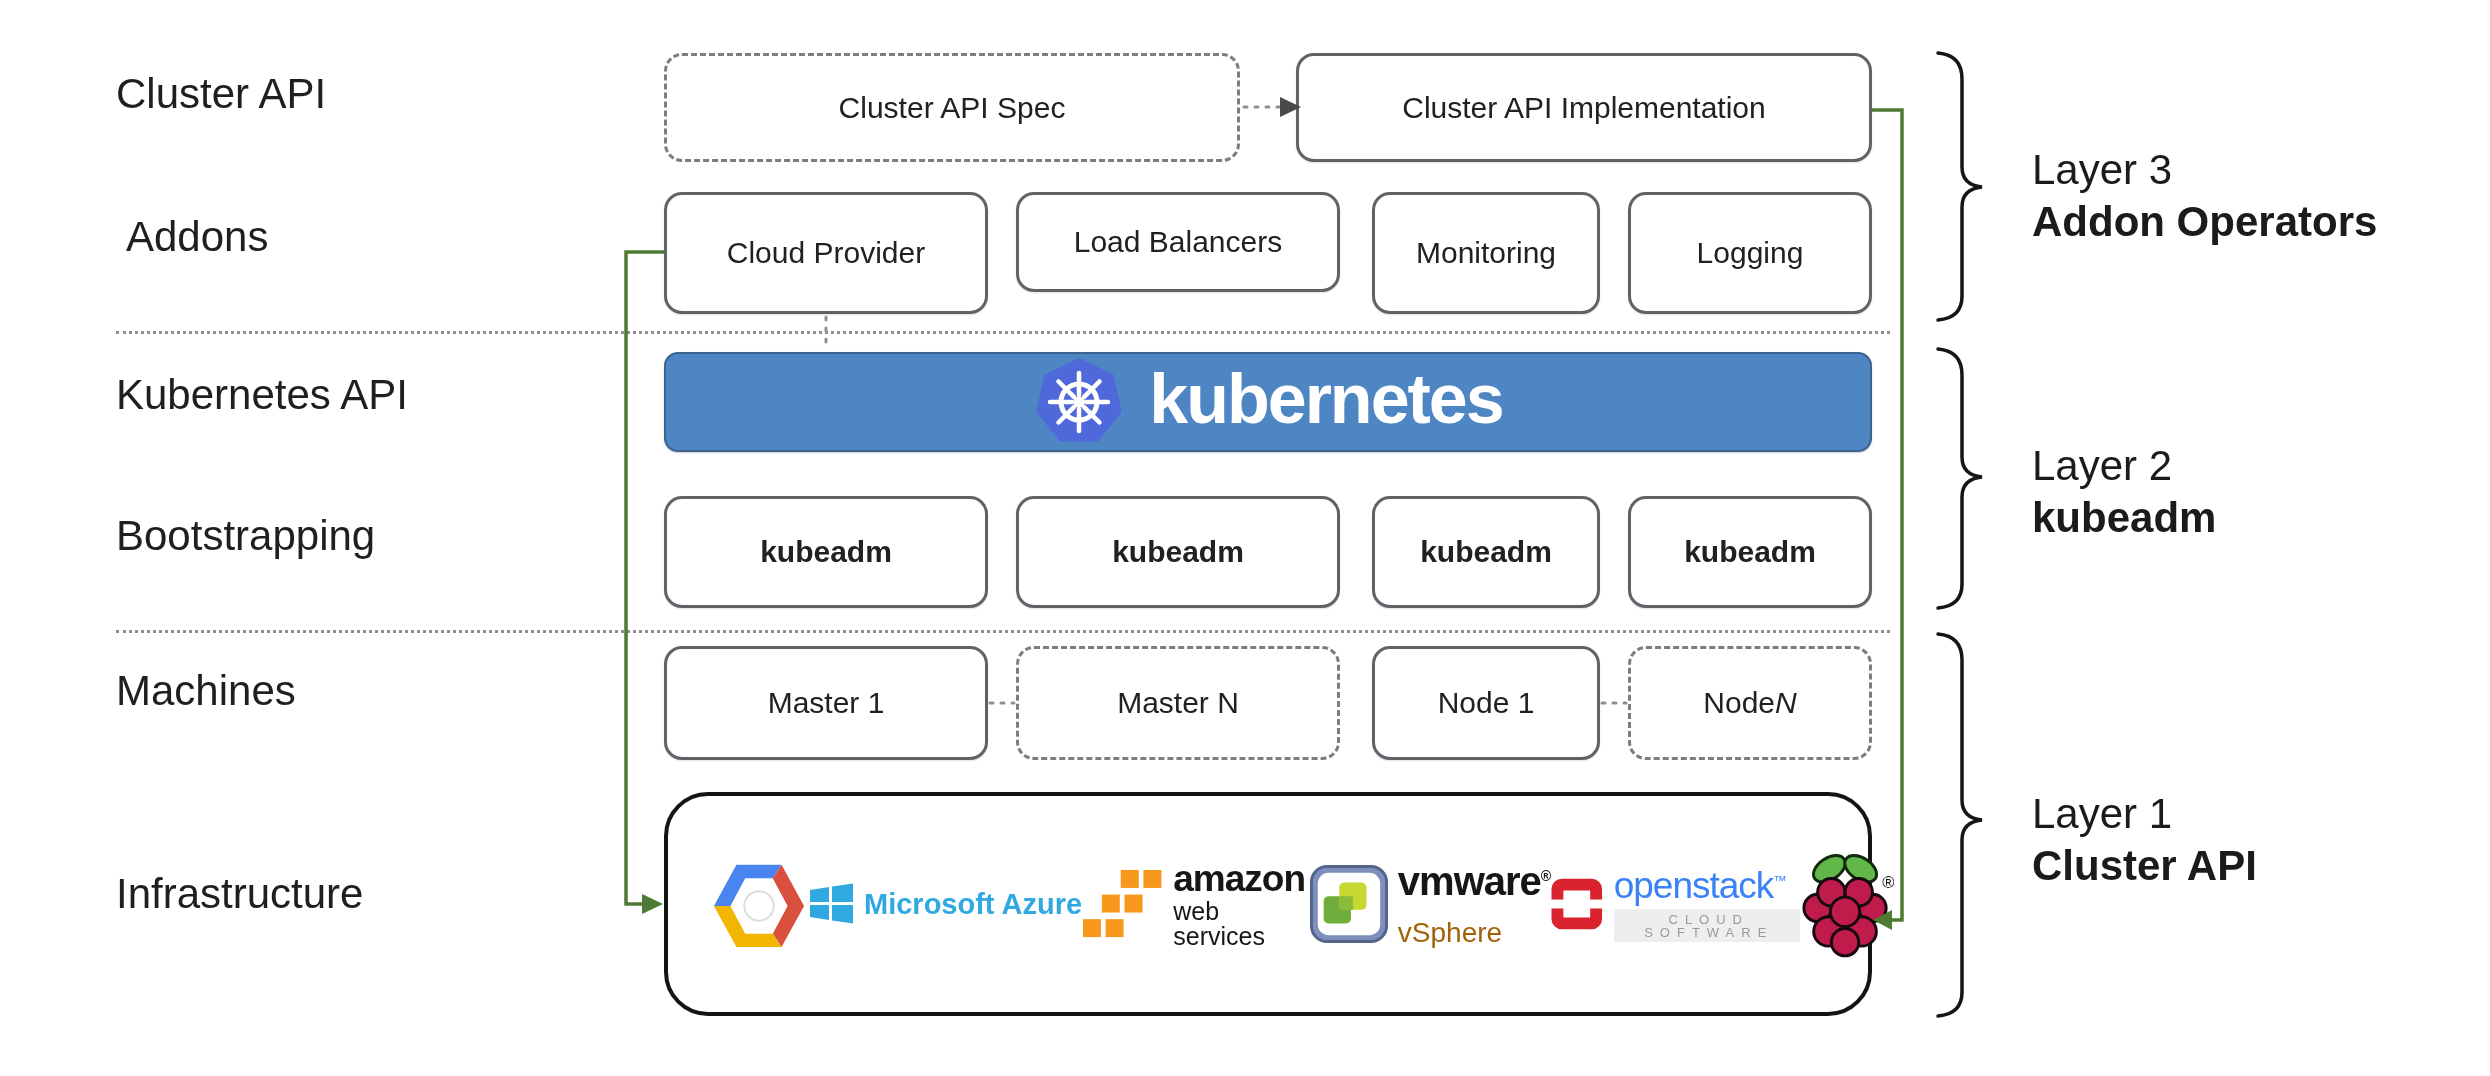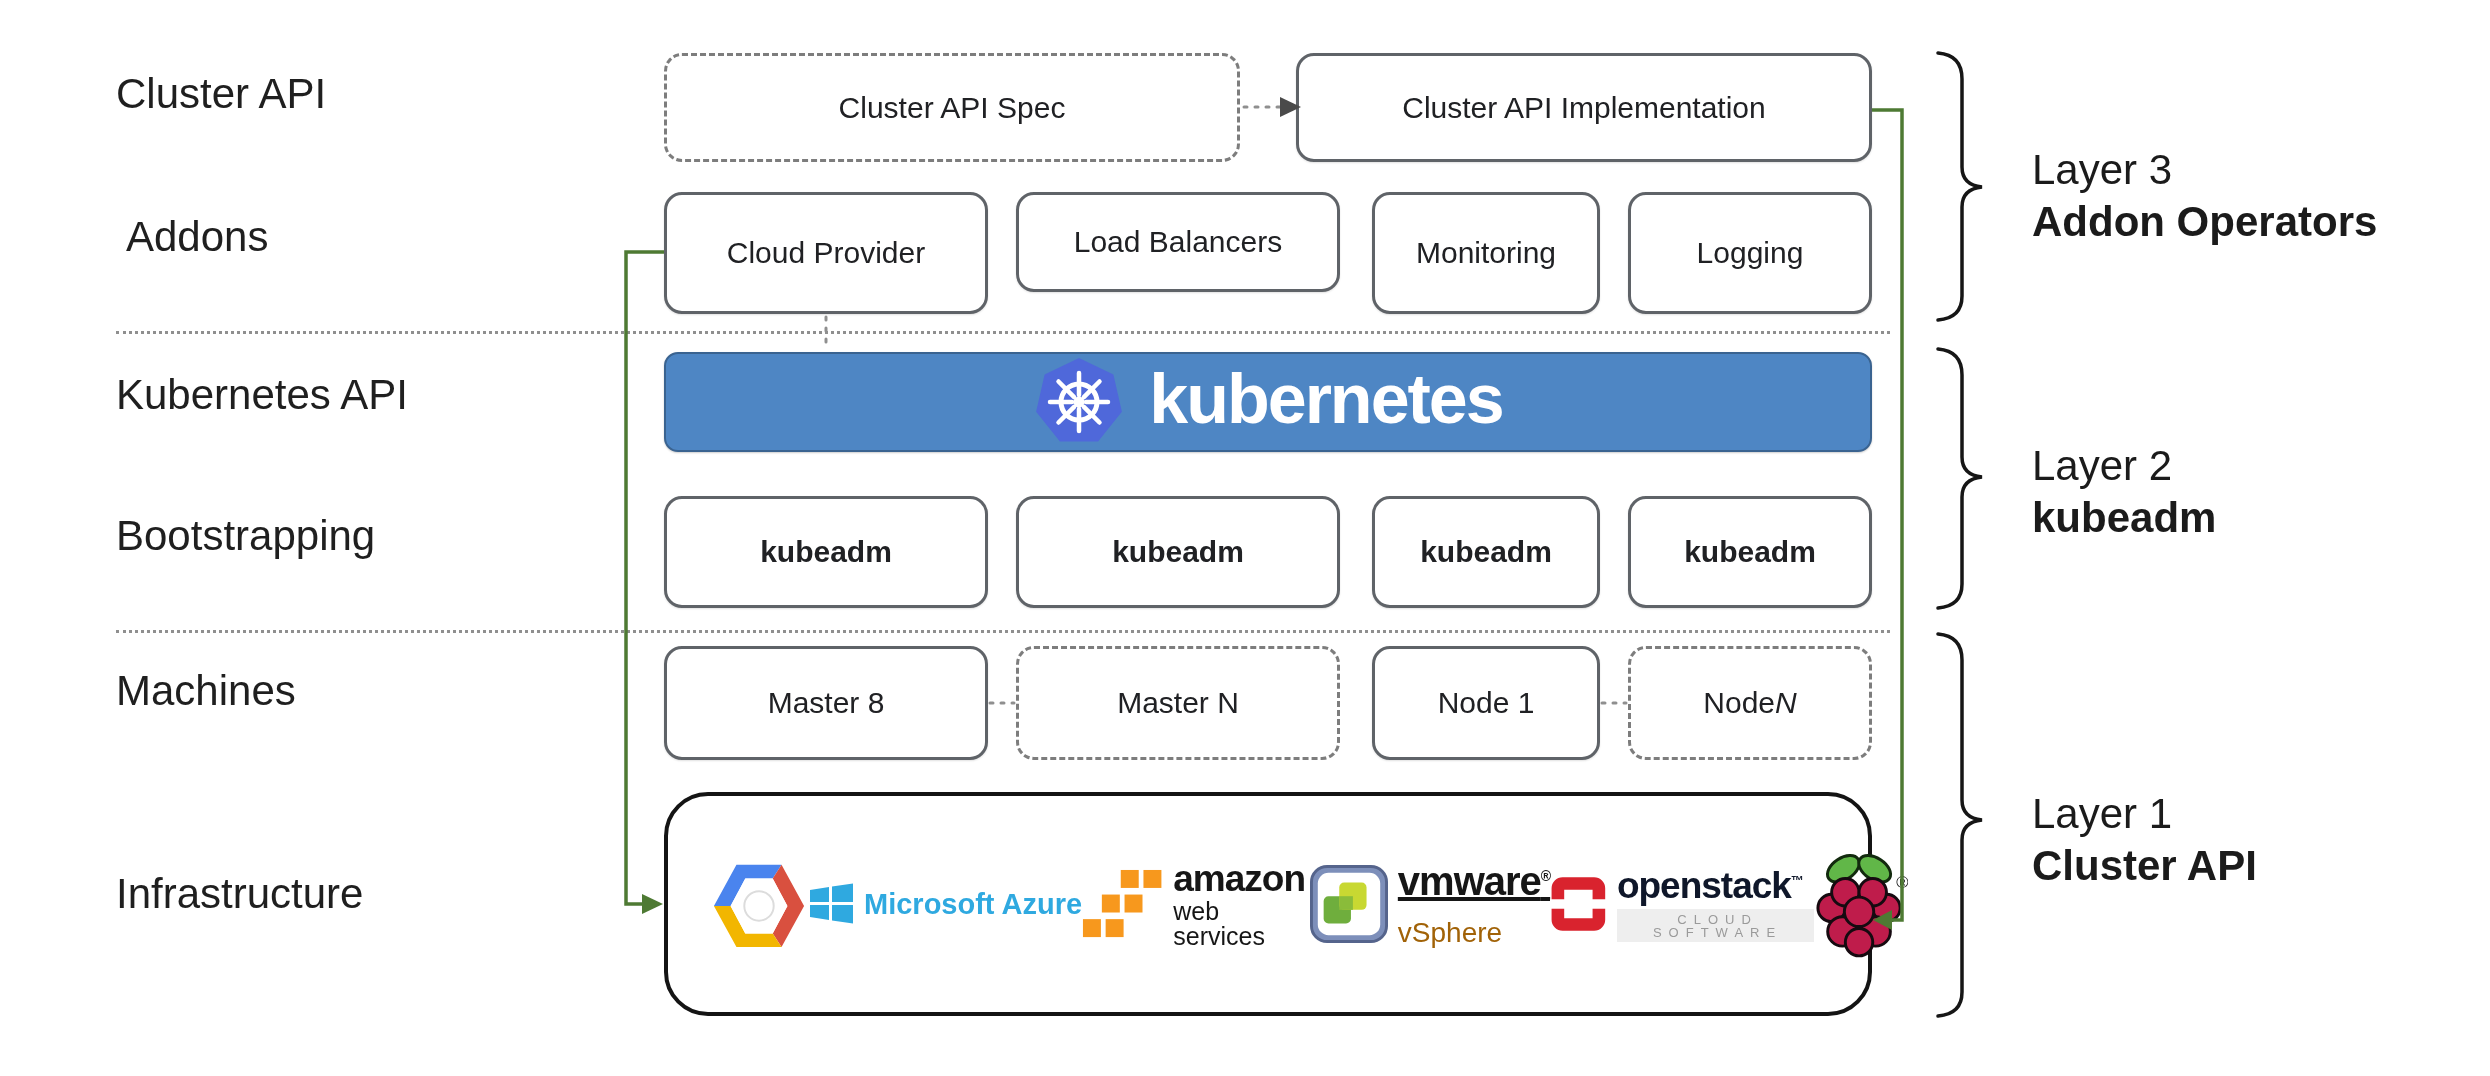--- a/index.html
+++ b/index.html
@@ -29,25 +29,25 @@
   
   .infra{position:absolute;left:664px;top:792px;width:1208px;height:224px;box-sizing:border-box;
          background:#fff;border:4px solid #141414;border-radius:44px;
          display:flex;align-items:center;justify-content:space-between;padding:0 42px;}
   .logo{display:flex;align-items:center;}
   .azure-text{color:#2fa9e0;font-size:29px;font-weight:bold;margin-left:10px;white-space:nowrap;}
   .aws-text{margin-left:8px;line-height:1;color:#161616;}
   .aws-text .l1{font-size:37px;font-weight:bold;letter-spacing:-1px;}
   .aws-text .l2{font-size:25px;letter-spacing:0px;margin-top:2px;}
   .vm-text{margin-left:10px;line-height:1;color:#161616;}
-  .vm-text .l1{font-size:40px;font-weight:bold;letter-spacing:-1px;text-decoration:underline;}
+  .vm-text .l1{font-size:40px;font-weight:bold;letter-spacing:-1px;}
   .vm-text .l1 sup{font-size:14px;}
   .vm-text .l2{font-size:28px;color:#a16207;margin-top:18px;}
   .os-text{margin-left:10px;line-height:1;}
-  .os-text .l1{font-size:37px;font-weight:bold;color:#0f172a;letter-spacing:-1px;}
+  .os-text .l1{font-size:37px;font-weight:normal;color:#3b82f6;letter-spacing:-1px;}
   .os-text .l1 sup{font-size:13px;}
   .os-text .l2{font-size:13px;color:#9a9a9a;background:#eeeeee;letter-spacing:7px;
                padding:4px 6px 3px 10px;margin-top:5px;text-align:center;}
 
   
   .layerlabel{position:absolute;left:2032px;font-size:42px;color:#1b1b1b;line-height:52px;white-space:nowrap;}
   .layerlabel .l2{font-weight:bold;}
 
   svg.overlay{position:absolute;left:0;top:0;pointer-events:none;}
 </style>
@@ -112,21 +112,21 @@
       <span>kubeadm</span>
     </div>
   <div class="box bold" style="left:1372px;top:496px;width:228px;height:112px">
       <span>kubeadm</span>
     </div>
   <div class="box bold" style="left:1628px;top:496px;width:244px;height:112px">
       <span>kubeadm</span>
     </div>
 
   <div class="box" style="left:664px;top:646px;width:324px;height:114px">
-    <span>Master 8</span>
+    <span>Master 1</span>
       <span class="it"></span>
   </div>
   <div class="box dashed" style="left:1016px;top:646px;width:324px;height:114px">
     <span>Master N</span>
       <span class="it"></span>
   </div>
   <div class="box" style="left:1372px;top:646px;width:228px;height:114px">
     <span>Node 1</span>
       <span class="it"></span>
   </div>

